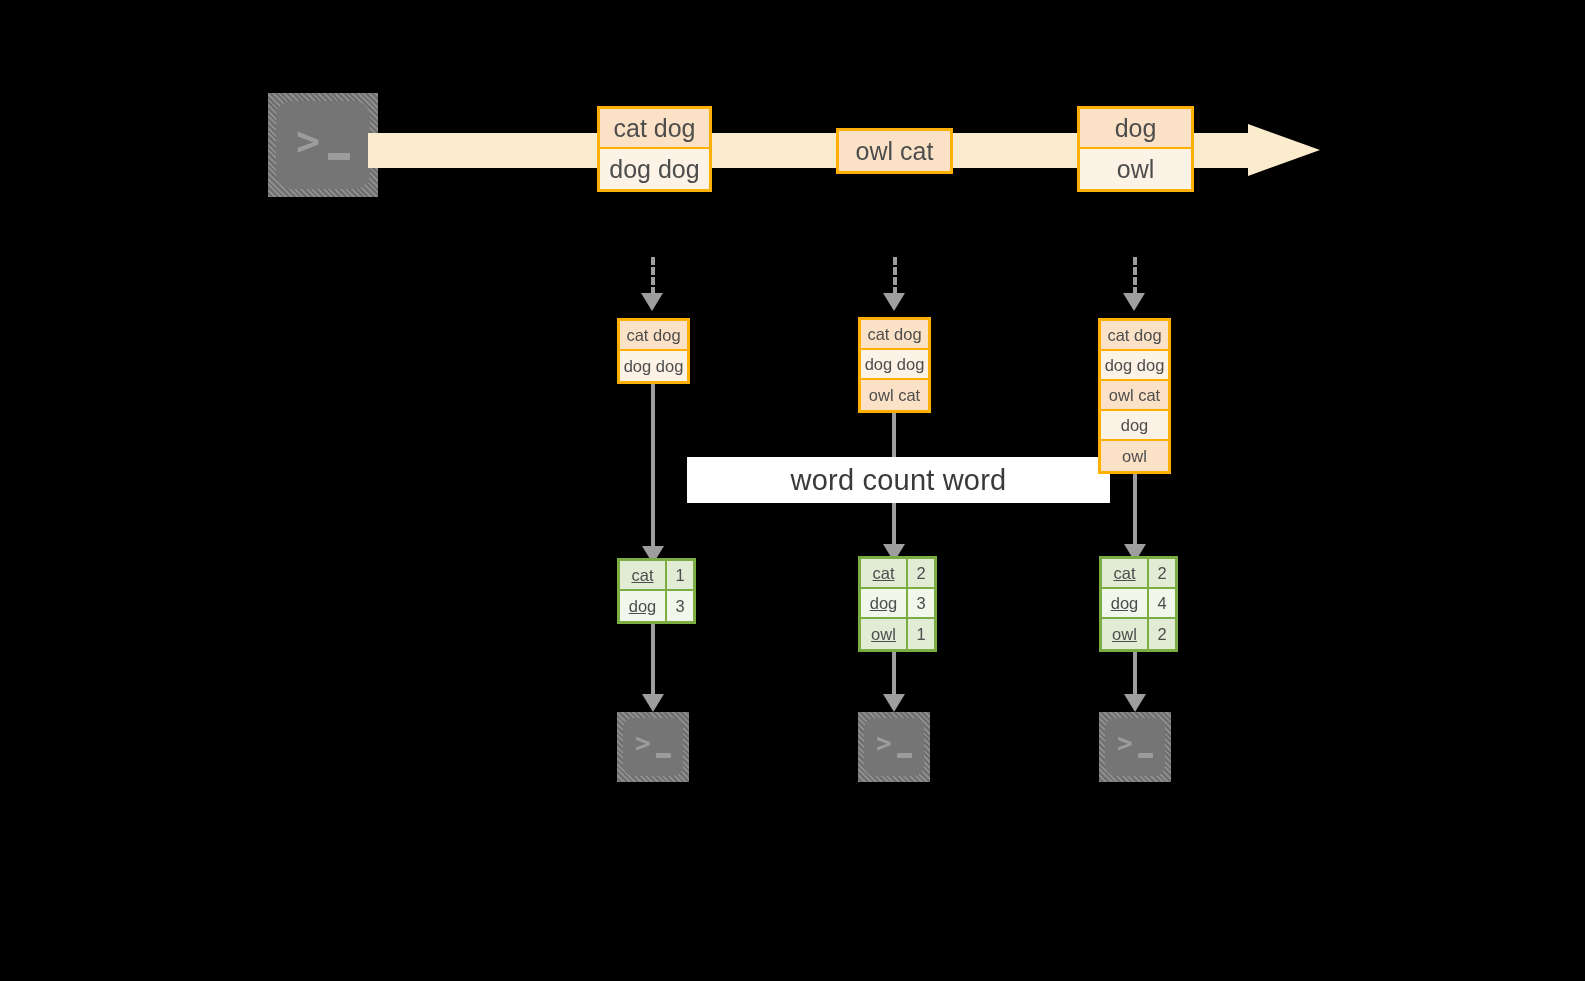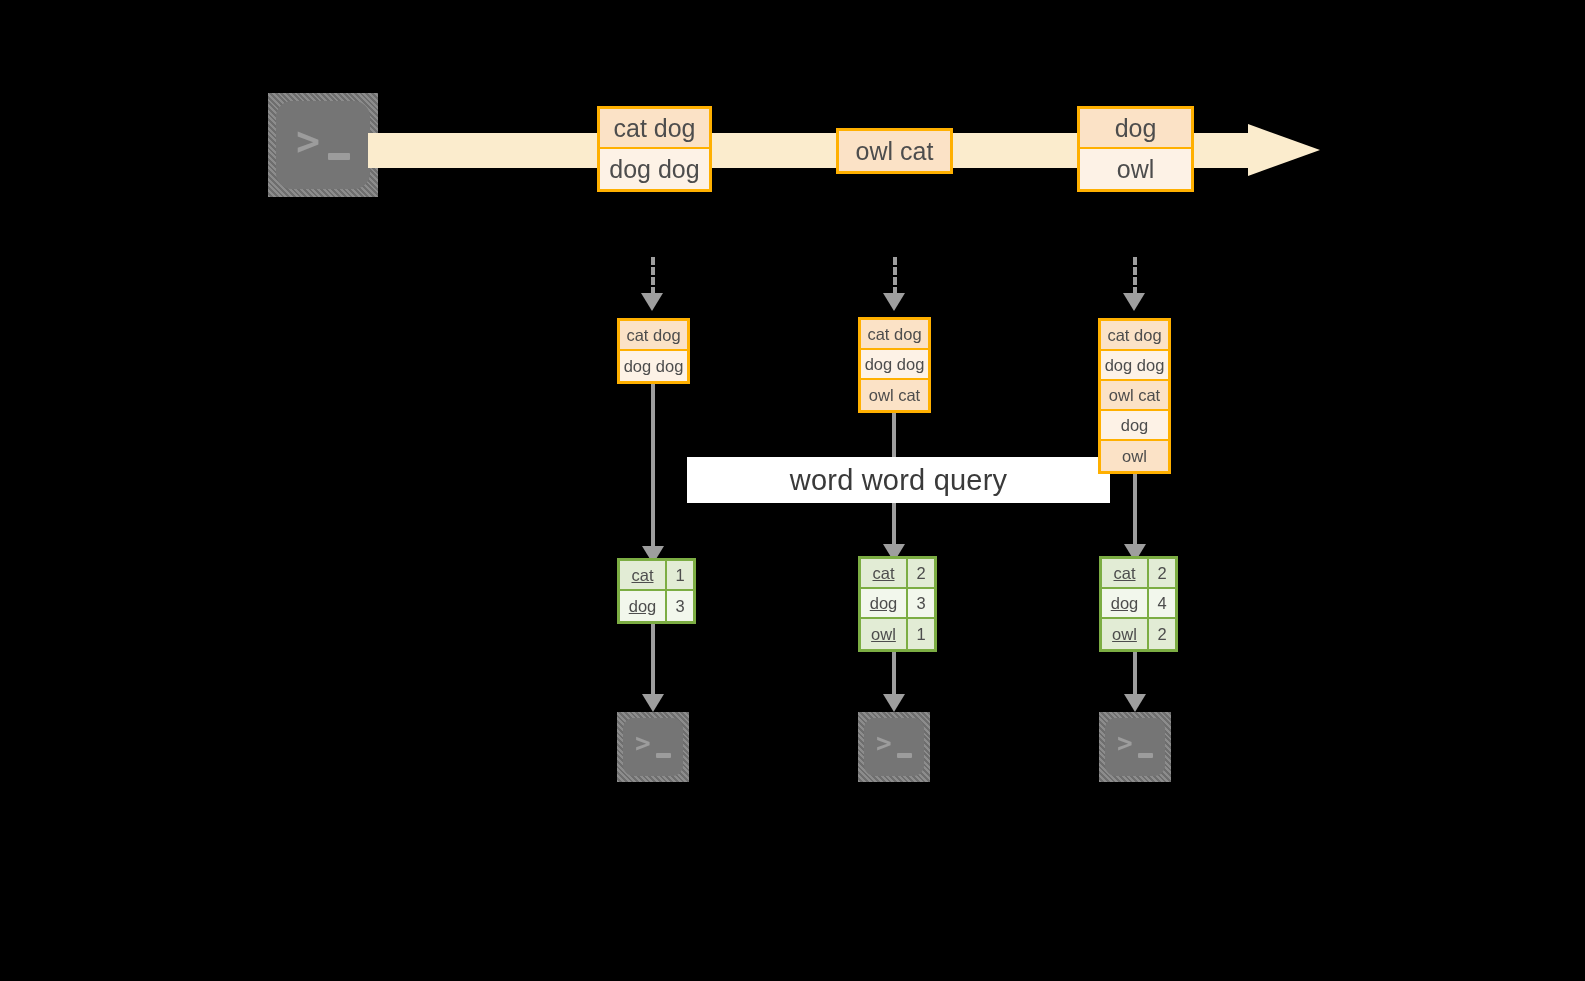--- a/index.html
+++ b/index.html
@@ -309,16 +309,16 @@
   <div class="v-head" style="left:1124px; top:694px;"></div>
 
   <div class="console small" style="left:1099px; top:712px;">
     <div class="inner">
       <span class="chev">&gt;</span>
       <span class="cursor"></span>
     </div>
   </div>
 
   <div id="query-label-band">
-    <span class="txt">word word query</span>
+    <span class="txt">word count word</span>
   </div>
 
 </div>
 
 </body></html>

